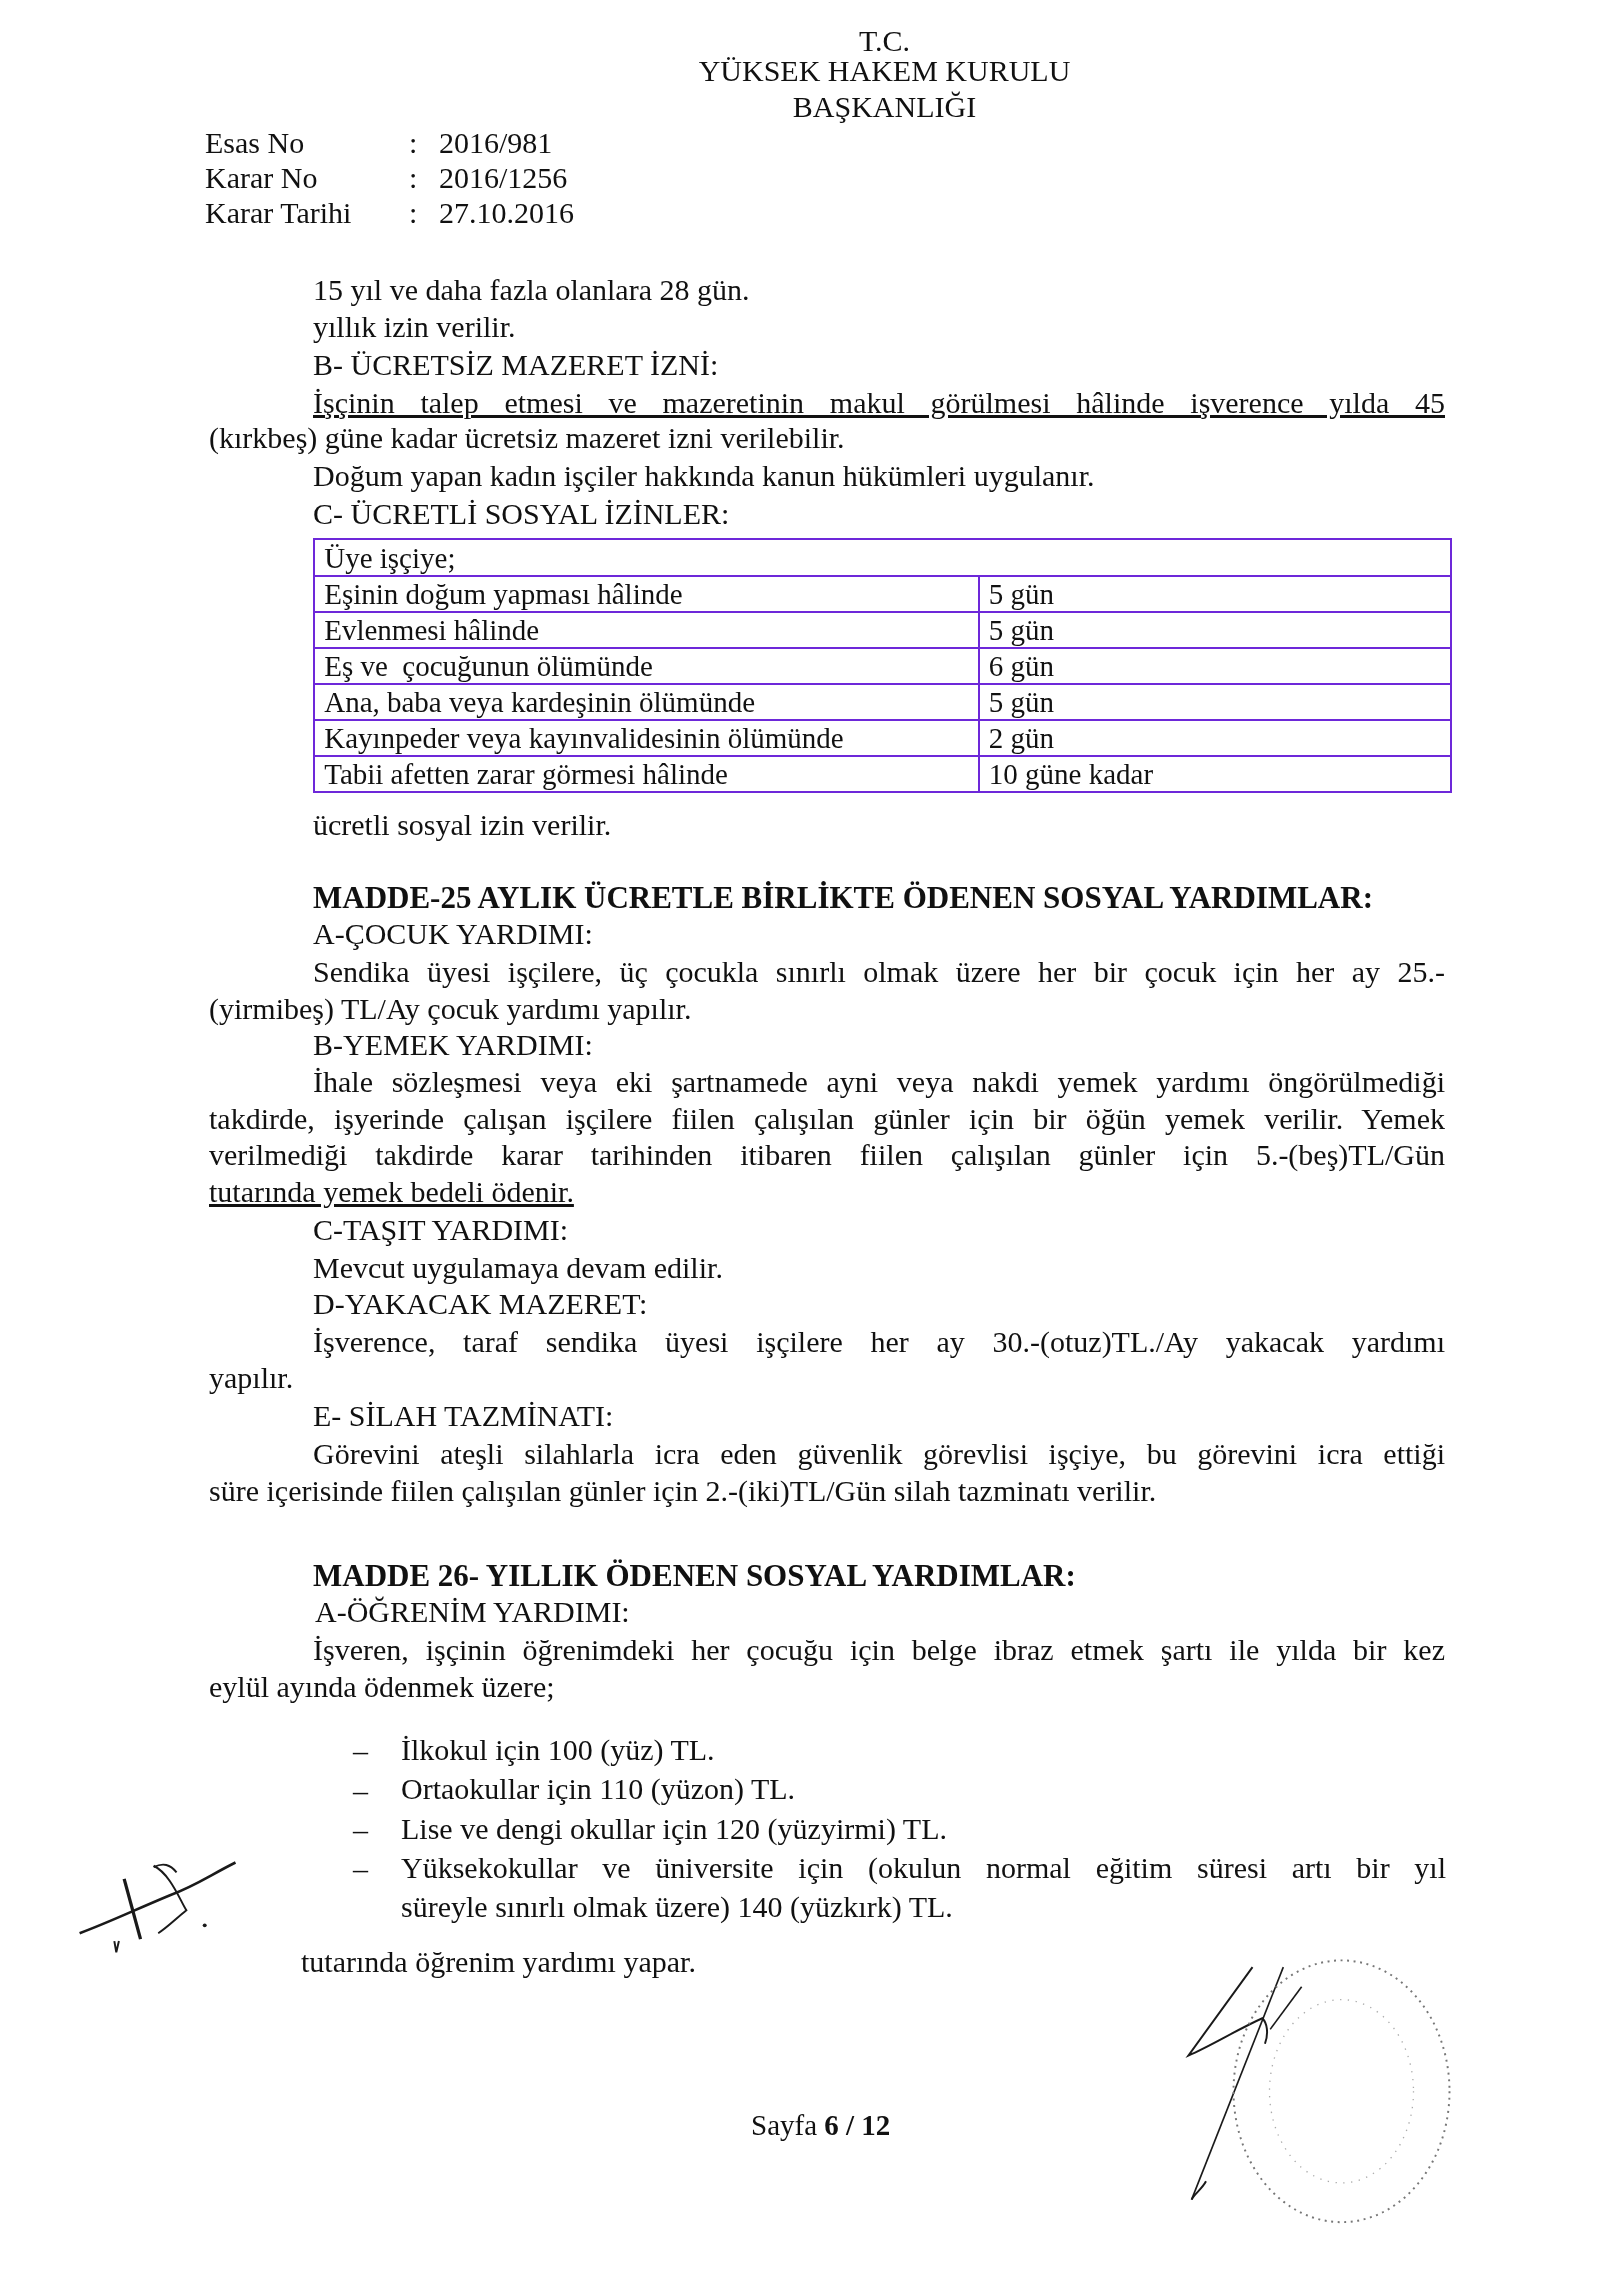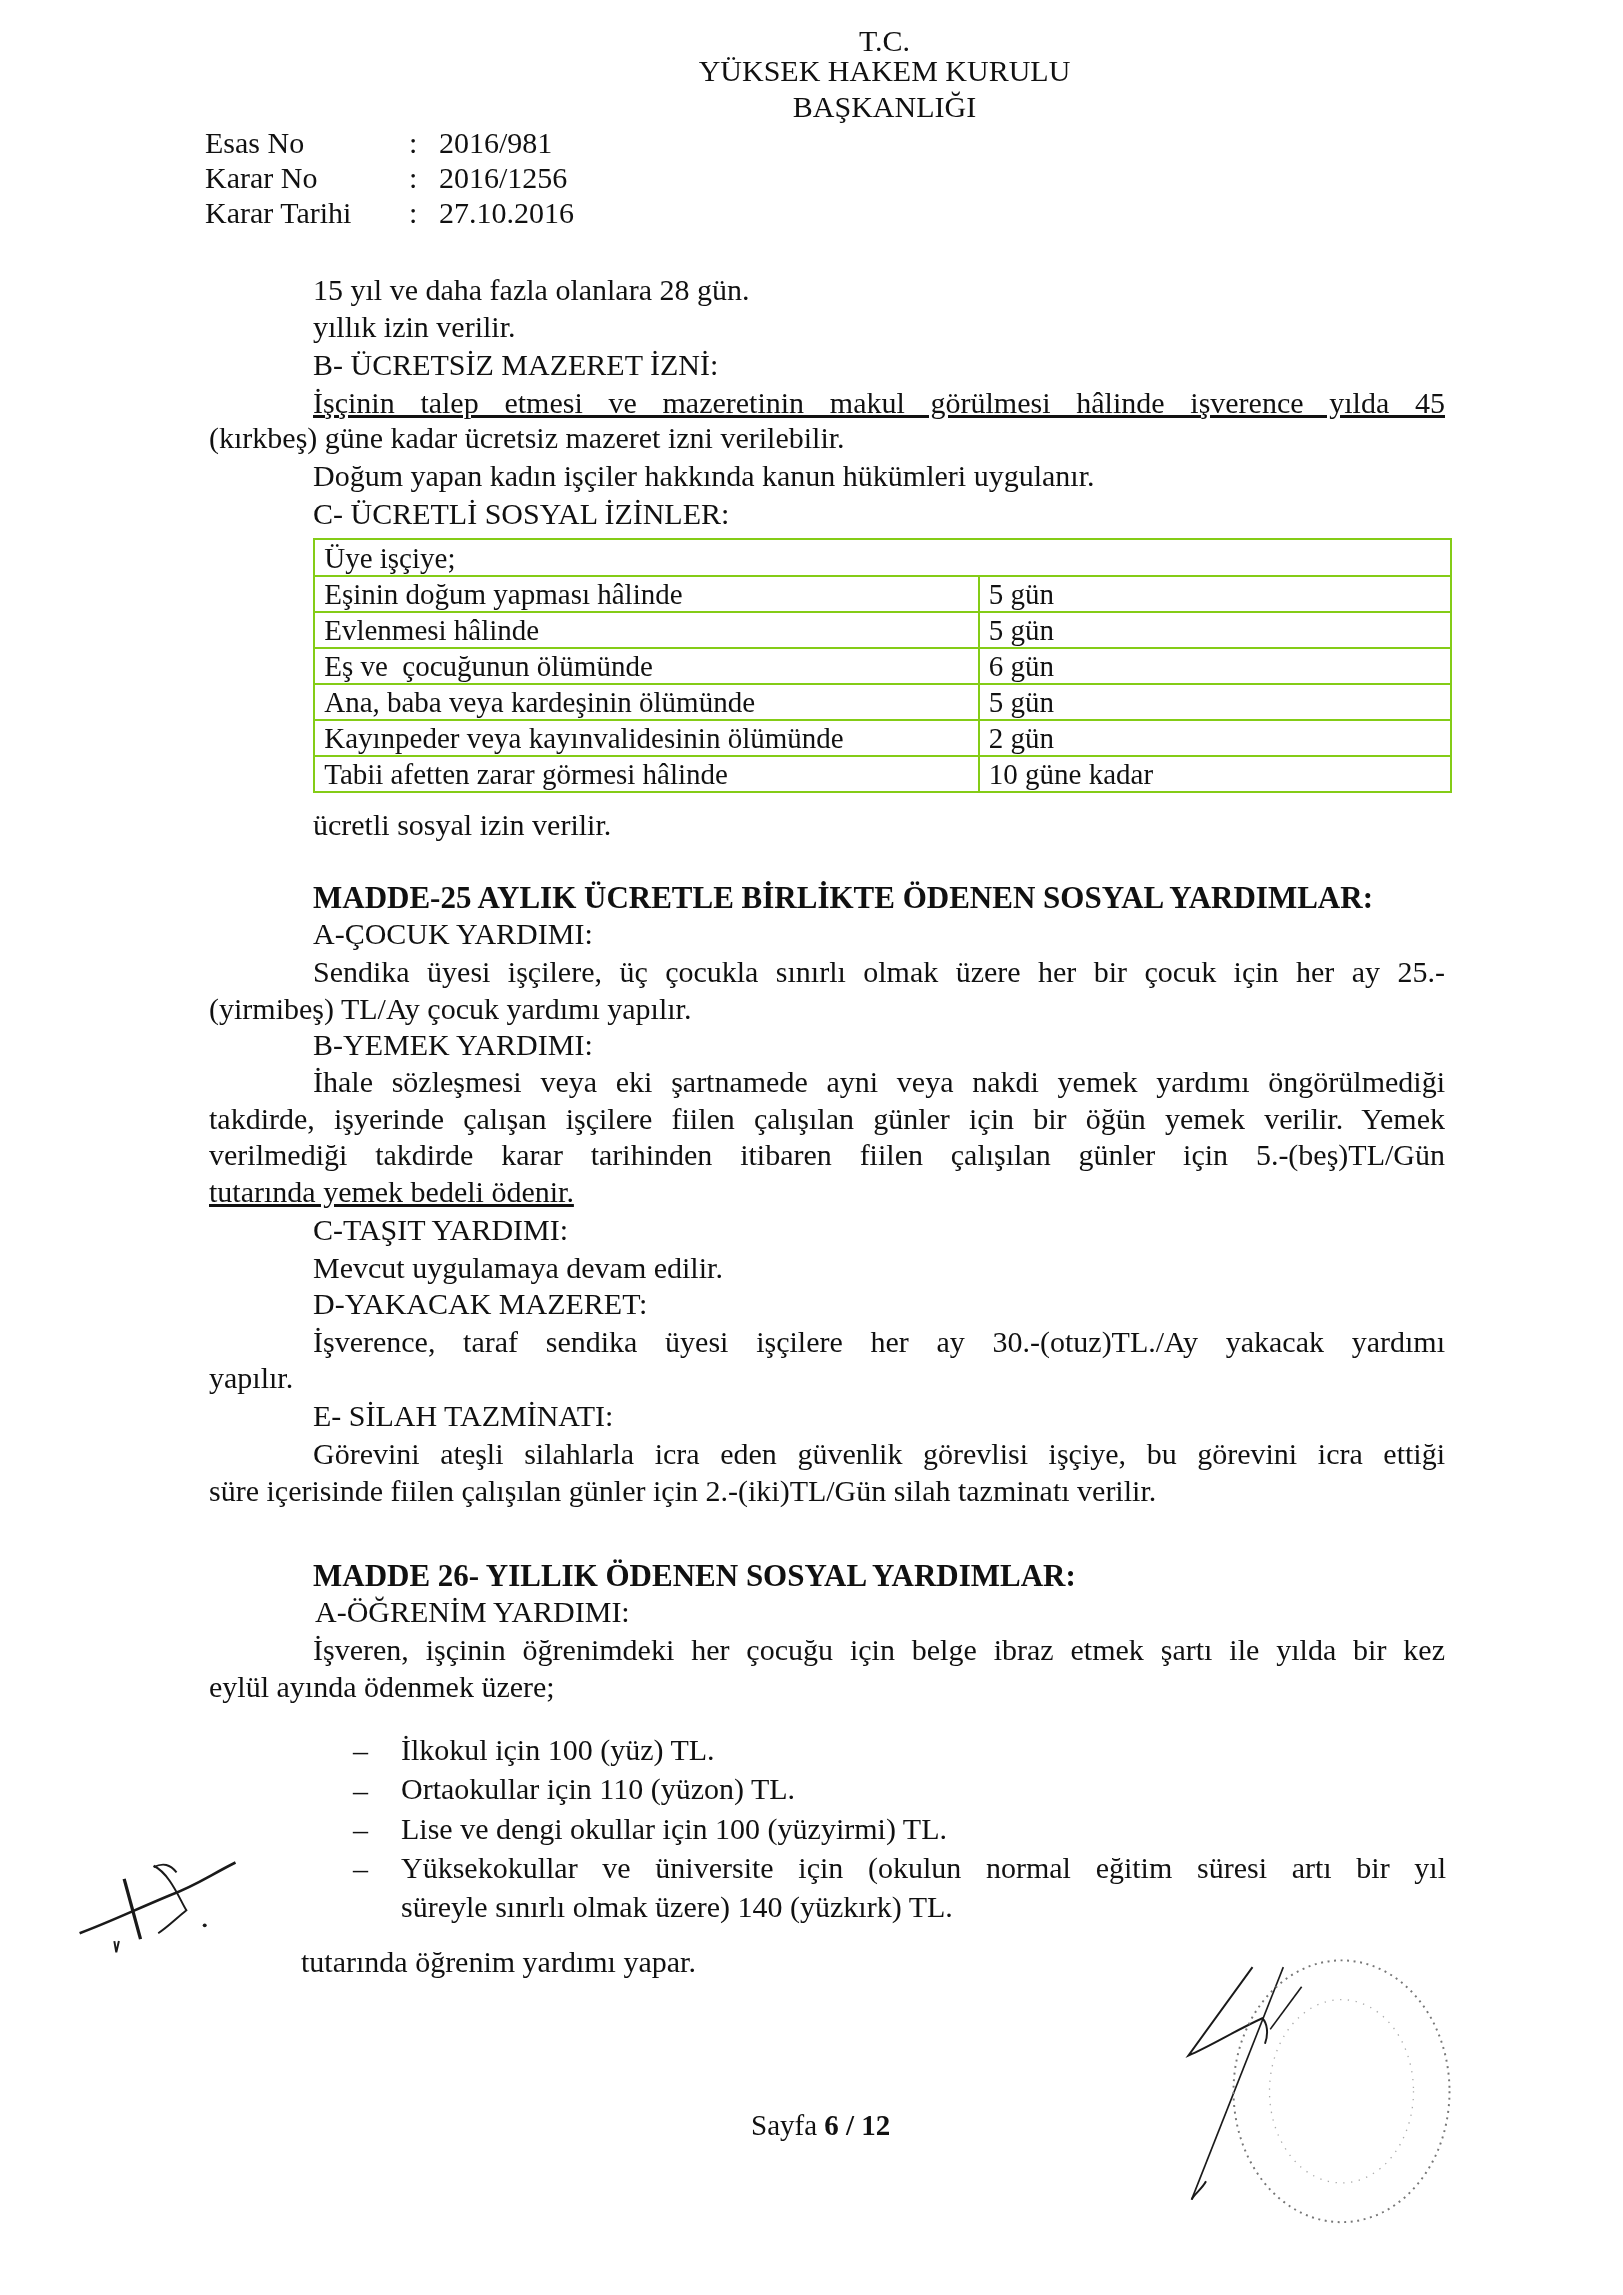--- a/index.html
+++ b/index.html
@@ -10,21 +10,21 @@
     .hdr .line { position: absolute; left: 0; width: 100%; text-align: center; transform: translateX(73px); }
     .meta { font-size: 30px; line-height: 1; }
     .meta .row { position: absolute; left: 0; white-space: nowrap; }
     .meta .k { position: absolute; left: 0; }
     .meta .c { position: absolute; left: 204px; }
     .meta .v { position: absolute; left: 234px; }
     .p { font-size: 30px; line-height: 1; white-space: nowrap; }
     .just { text-align: justify; text-align-last: justify; white-space: normal; }
     .bold { font-weight: bold; }
     table.izin { position: absolute; left: 313px; top: 538px; width: 1139px; border-collapse: collapse; font-size: 29px; }
-    table.izin td { border: 2px solid #84cc16; padding: 0 9.2px; height: 34px; line-height: 34px; vertical-align: bottom; }
+    table.izin td { border: 2px solid #6d28d9; padding: 0 9.2px; height: 34px; line-height: 34px; vertical-align: bottom; }
     table.izin td.val { width: 452px; }
     .dash { position: absolute; }
     .pg { font-size: 29px; }
     svg.sig { position: absolute; overflow: visible; }
   </style>
 </head>
 <body>
 
 <div class="abs hdr" style="top:0;">
   <div class="line" style="top:26px;">T.C.</div>
@@ -120,21 +120,21 @@
 <div class="abs p" style="left:315px; top:1597px;">A-ÖĞRENİM YARDIMI:</div>
 <div class="abs p just" style="left:313px; top:1635px; width:1132px;">İşveren, işçinin öğrenimdeki her çocuğu için belge ibraz etmek şartı ile yılda bir kez</div>
 <div class="abs p" style="left:209px; top:1672px;">eylül ayında ödenmek üzere;</div>
 
 <div class="abs" style="left:353px; top:1735px; width:1093px; height:196px;">
   <div class="dash p" style="left:0; top:1.3px;">–</div>
   <div class="abs p" style="left:48px; top:0;">İlkokul için 100 (yüz) TL.</div>
   <div class="dash p" style="left:0; top:41px;">–</div>
   <div class="abs p" style="left:48px; top:39px;">Ortaokullar için 110 (yüzon) TL.</div>
   <div class="dash p" style="left:0; top:80px;">–</div>
-  <div class="abs p" style="left:48px; top:79px;">Lise ve dengi okullar için 100 (yüzyirmi) TL.</div>
+  <div class="abs p" style="left:48px; top:79px;">Lise ve dengi okullar için 120 (yüzyirmi) TL.</div>
   <div class="dash p" style="left:0; top:119px;">–</div>
   <div class="abs p just" style="left:48px; top:118px; width:1045px;">Yüksekokullar ve üniversite için (okulun normal eğitim süresi artı bir yıl</div>
   <div class="abs p" style="left:48px; top:157px;">süreyle sınırlı olmak üzere) 140 (yüzkırk) TL.</div>
 </div>
 
 <div class="abs p" style="left:301px; top:1947px;">tutarında öğrenim yardımı yapar.</div>
 
 <div class="abs pg" style="left:751px; top:2109px;">
   <span>Sayfa </span><b>6</b><b> / </b><b>12</b>
 </div>

